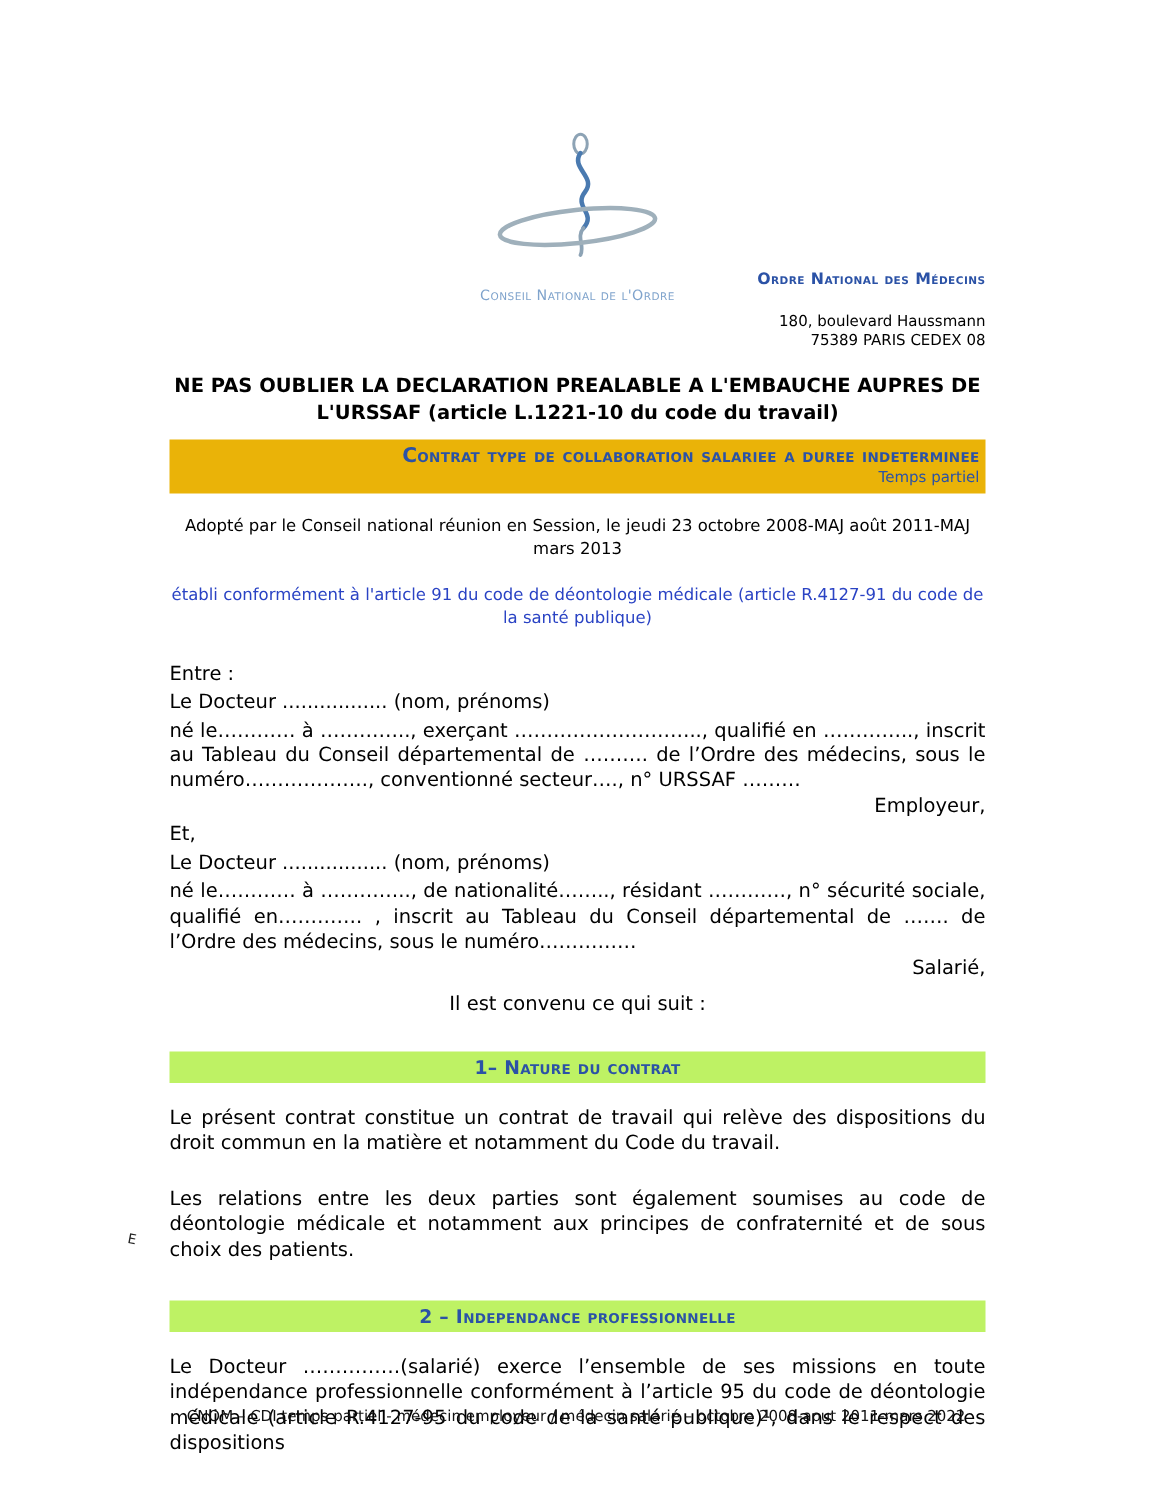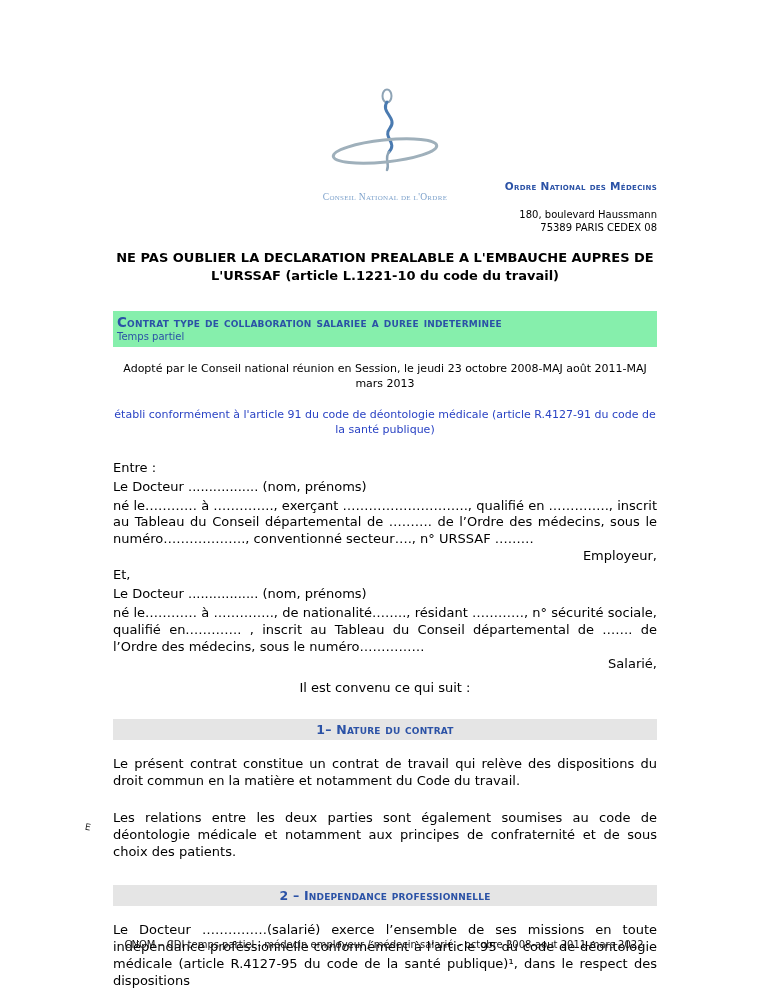--- a/index.html
+++ b/index.html
@@ -15,32 +15,32 @@
 
   
   .logo-wrap { text-align:center; }
   .logo-svg { display:block; margin:0 auto; }
   .org1 {
     color:#2b52a6; font-weight:bold; font-variant:small-caps;
     font-size:10.5px; letter-spacing:.3px; line-height:1.15;text-align:right;
   }
   .org2 {
     color:#7fa3cc; font-variant:small-caps;
-    font-size:9.5px; letter-spacing:.3px; line-height:1.2;font-family:Liberation Serif, serif;
+    font-size:9.5px; letter-spacing:.3px; line-height:1.2;
   }
   .addr { font-size:10px; line-height:1.3; margin-top:5px;text-align:right; }
 
   .warning {
     margin-top:15px; text-align:center;
     font-weight:bold; font-size:13px; line-height:1.35;
   }
 
   .title-block {
-    margin-top:26px; background:#86efac;
-    text-align:left; padding:3px 4px 4px 4px;
+    margin-top:8px; background:#eab308;
+    text-align:right; padding:3px 4px 4px 4px;
   }
   .title-main {
     color:#2b52a6; font-weight:bold; font-variant:small-caps;
     font-size:13.5px; letter-spacing:.2px; line-height:1.25;
   }
   .title-sub { color:#2b52a6; font-size:10px; line-height:1.3; }
 
   .adoption { margin-top:15px; text-align:center; font-size:11px; line-height:1.35; }
   .conformity { margin-top:16px; text-align:center; font-size:11px; line-height:1.35; color:#2a43c4; }
 
@@ -52,21 +52,21 @@
 
   .bodytext { font-size:13px; line-height:1.3; }
   .block { margin-top:22px; }
   .just { text-align:justify; }
   .right { text-align:right; }
   .center { text-align:center; }
   .mt2 { margin-top:2px; }
   .mt8 { margin-top:8px; }
 
   .section-heading {
-    margin-top:22px; background:#e5e5e5; text-align:center;
+    margin-top:22px; background:#bef264; text-align:center;
     padding:3px 4px; color:#2b52a6; font-weight:bold;
     font-variant:small-caps; font-size:12.5px; letter-spacing:.2px;
   }
   .para { margin-top:16px; font-size:13px; line-height:1.3; text-align:justify; }
 
   .margin-mark {
     position:absolute; left:85px; top:822px;
     font-size:9px; color:#222; transform:rotate(0.03turn);
   }
 

